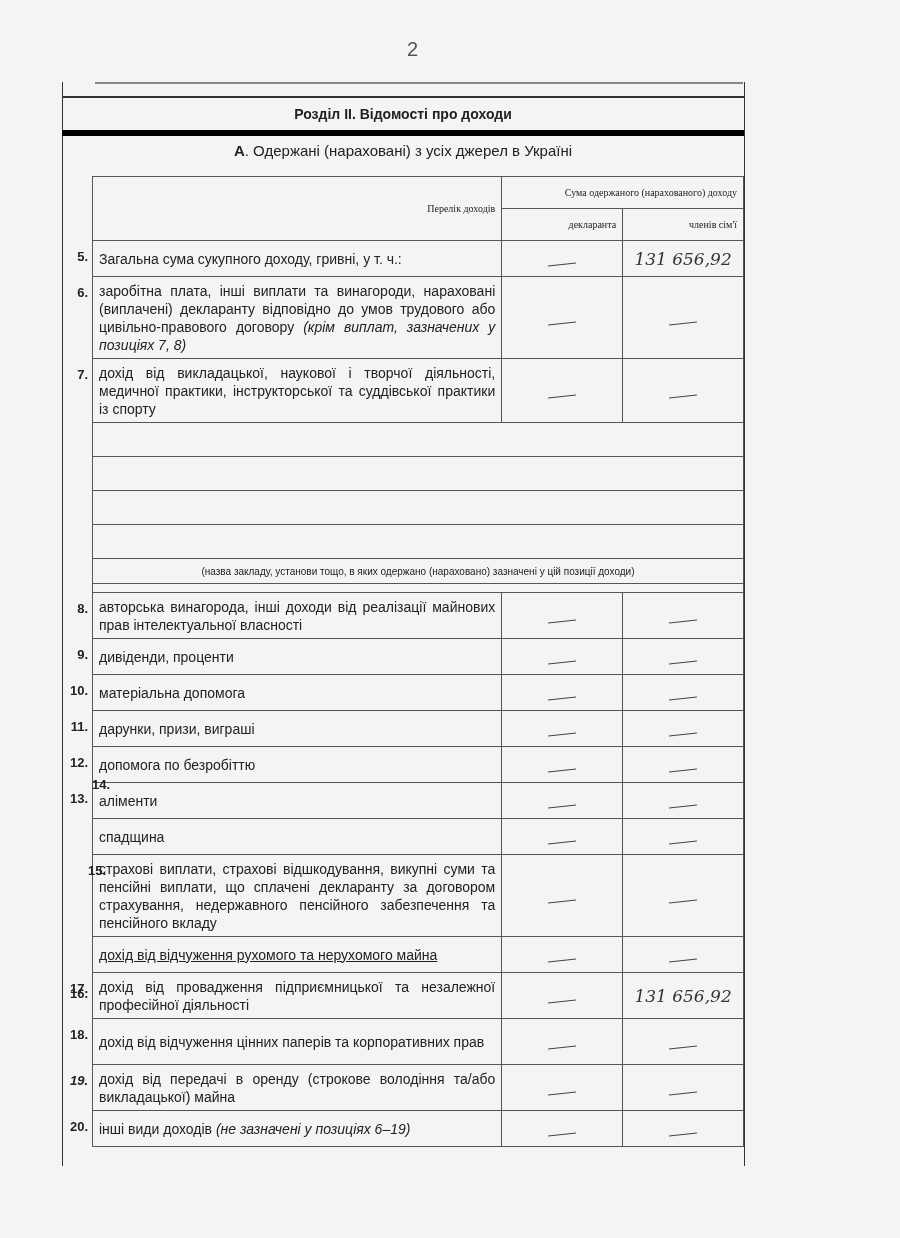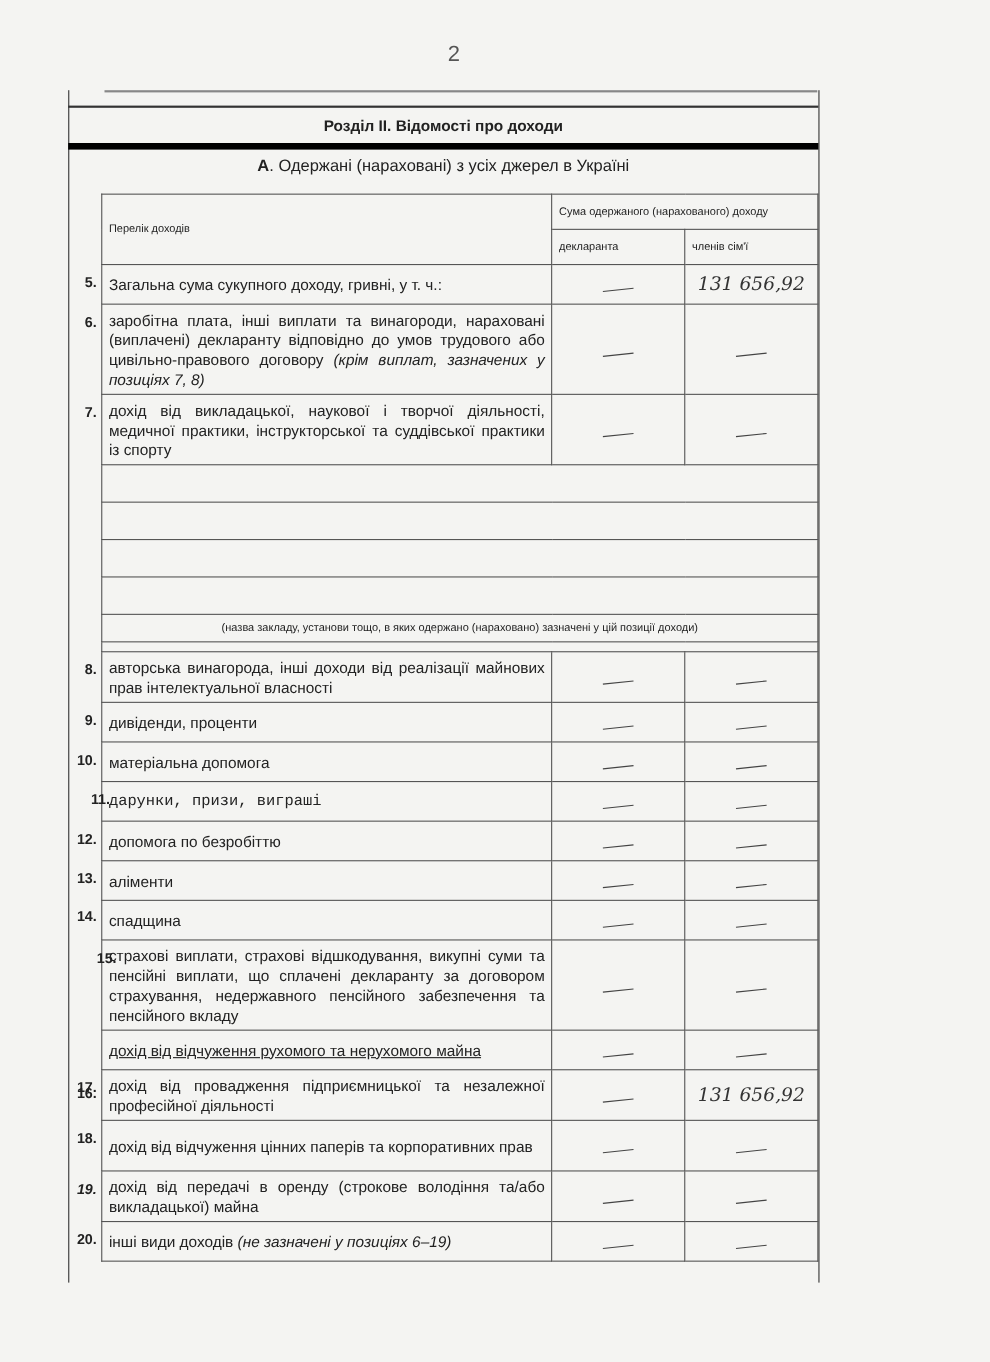--- a/index.html
+++ b/index.html
@@ -33,21 +33,21 @@
   }
   .subsection-title .letter { font-weight: bold; }
 
   table.income {
     position: absolute; left: 92px; top: 176px; width: 652px;
     border-collapse: collapse; font-size: 14px;
   }
   table.income td, table.income th {
     border: 1px solid #555; padding: 0 6px; vertical-align: middle;
   }
-  table.income th { font-weight: normal; font-size: 10px; text-align: left; }
+  table.income th { font-weight: normal; font-size: 10px; text-align: right; font-family: Liberation Serif, serif; }
   .col-label { width: 386px; }
   .col-decl { width: 114px; }
   .col-fam { width: 114px; }
   .row-num {
     position: absolute; left: 62px; width: 26px; text-align: right;
     font-weight: bold; font-size: 13px;
   }
   .label-cell { line-height: 18px; text-align: justify; }
   .label-cell i { font-style: italic; }
   .val-cell {
@@ -138,21 +138,21 @@
       <tr style="height: 36px;">
         <td class="label-cell"><span>дивіденди, проценти</span></td>
         <td class="val-cell"><span class="dash"></span></td>
         <td class="val-cell"><span class="dash"></span></td>
       </tr>
       <tr style="height: 36px;">
         <td class="label-cell"><span>матеріальна допомога</span></td>
         <td class="val-cell"><span class="dash"></span></td>
         <td class="val-cell"><span class="dash"></span></td>
       </tr>
-      <tr style="height: 36px; font-family: Liberation Mono, monospace;">
+      <tr style="height: 36px;">
         <td class="label-cell"><span>дарунки, призи, виграші</span></td>
         <td class="val-cell"><span class="dash"></span></td>
         <td class="val-cell"><span class="dash"></span></td>
       </tr>
       <tr style="height: 36px;">
         <td class="label-cell"><span>допомога по безробіттю</span></td>
         <td class="val-cell"><span class="dash"></span></td>
         <td class="val-cell"><span class="dash"></span></td>
       </tr>
       <tr style="height: 36px;">
@@ -198,23 +198,23 @@
     </tbody>
 </table>
 
 <div id="row-numbers">
     <div class="row-num" style="top: 248.5px;">5.</div>
     <div class="row-num" style="top: 284.5px;">6.</div>
     <div class="row-num" style="top: 366.5px;">7.</div>
     <div class="row-num" style="top: 600.5px;">8.</div>
     <div class="row-num" style="top: 646.5px;">9.</div>
     <div class="row-num" style="top: 682.5px;">10.</div>
-    <div class="row-num" style="top: 718.5px; padding-left: 12px;">11.</div>
+    <div class="row-num" style="top: 718.5px;">11.</div>
     <div class="row-num" style="top: 754.5px; text-align: right;">12.</div>
     <div class="row-num" style="top: 790.5px;">13.</div>
-    <div class="row-num" style="top: 825px;">14.</div>
+    <div class="row-num" style="top: 777px; padding-left: 22px;">14.</div>
     <div class="row-num" style="top: 862.5px; padding-left: 18px;">15.</div>
     <div class="row-num" style="top: 986px;">16.</div>
     <div class="row-num" style="top: 980.5px;">17.</div>
     <div class="row-num" style="top: 1026.5px;">18.</div>
     <div class="row-num" style="top: 1072.5px; font-style: italic;">19.</div>
     <div class="row-num" style="top: 1118.5px;">20.</div>
   </div>
 
 </body></html>

